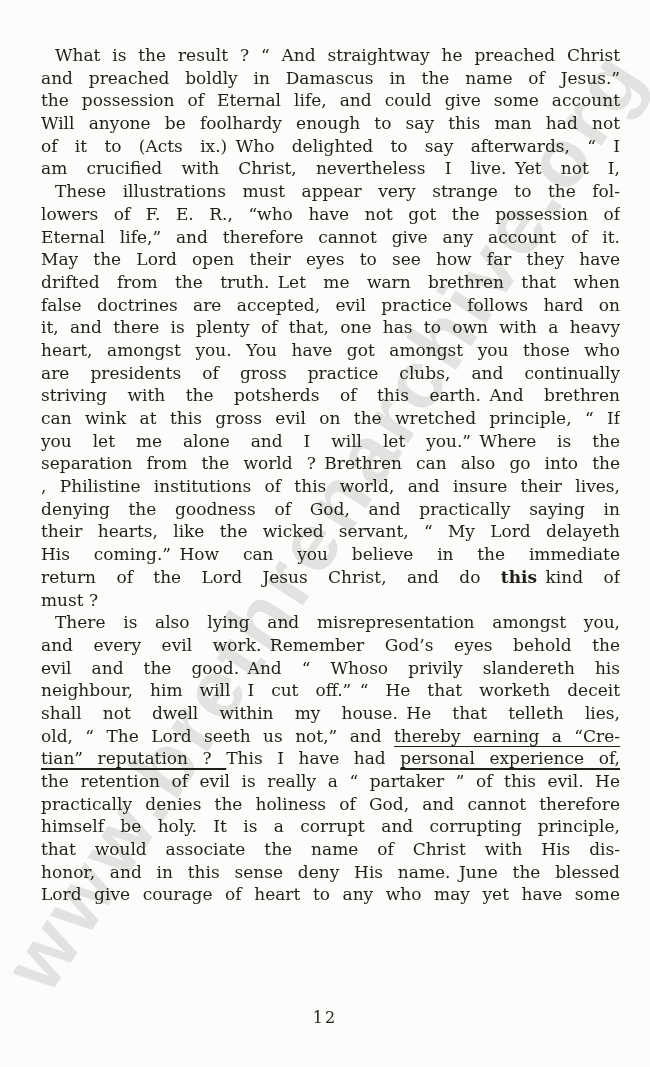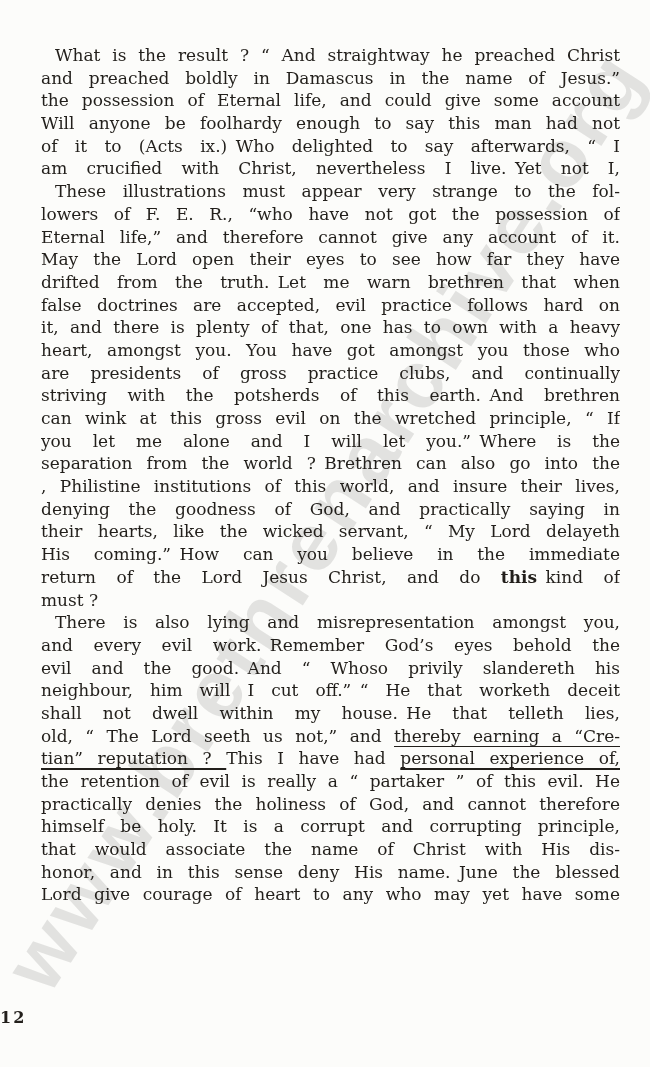--- a/index.html
+++ b/index.html
@@ -41,24 +41,24 @@
   .line.indent{text-indent:14px;}
   .u{
     text-decoration:underline;
     text-decoration-thickness:1.5px;
     text-underline-offset:3.5px;
   }
   .b{font-weight:bold;}
   .page-number{
     position:absolute;
     top:1008px;left:0;width:100%;
-    text-align:left;
+    text-align:center;
     font-size:16px;
     letter-spacing:2px;
-    font-weight:bold;
+    font-weight:normal;
   }
 </style>
 </head>
 <body>
 
 <div class="page">
   <div class="watermark">www.brethrenarchive.org</div>
   <div class="text-block">
       <div>
         <div class="line indent">What is the result ? “ And straightway he preached Christ</div>

